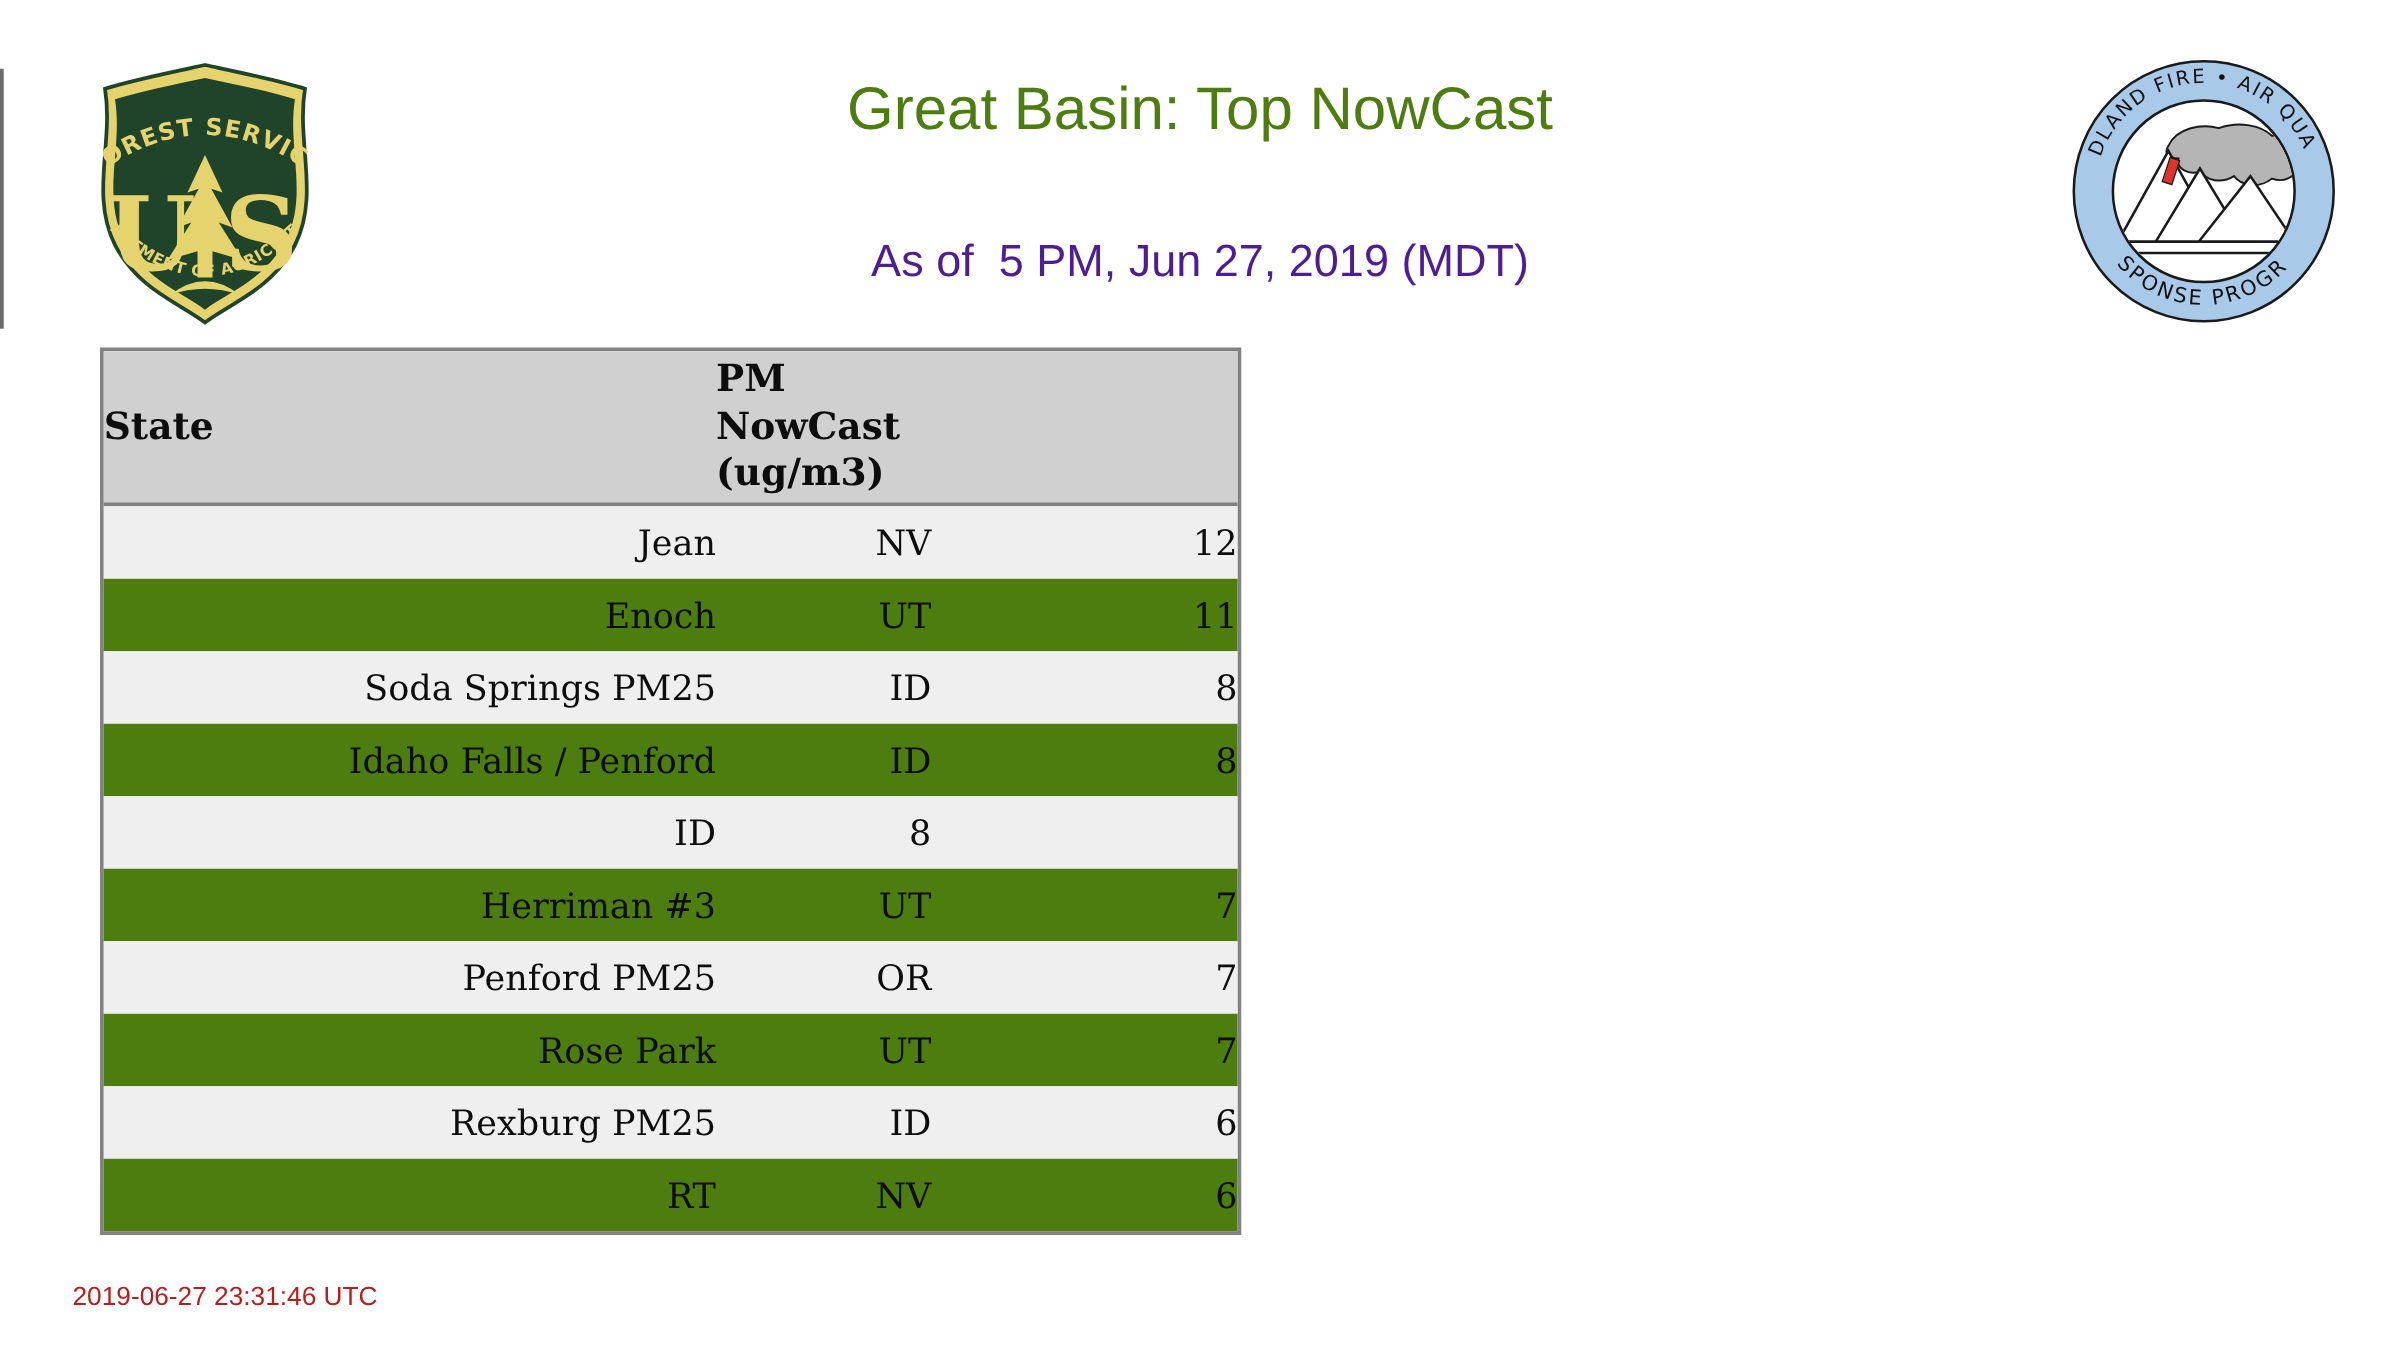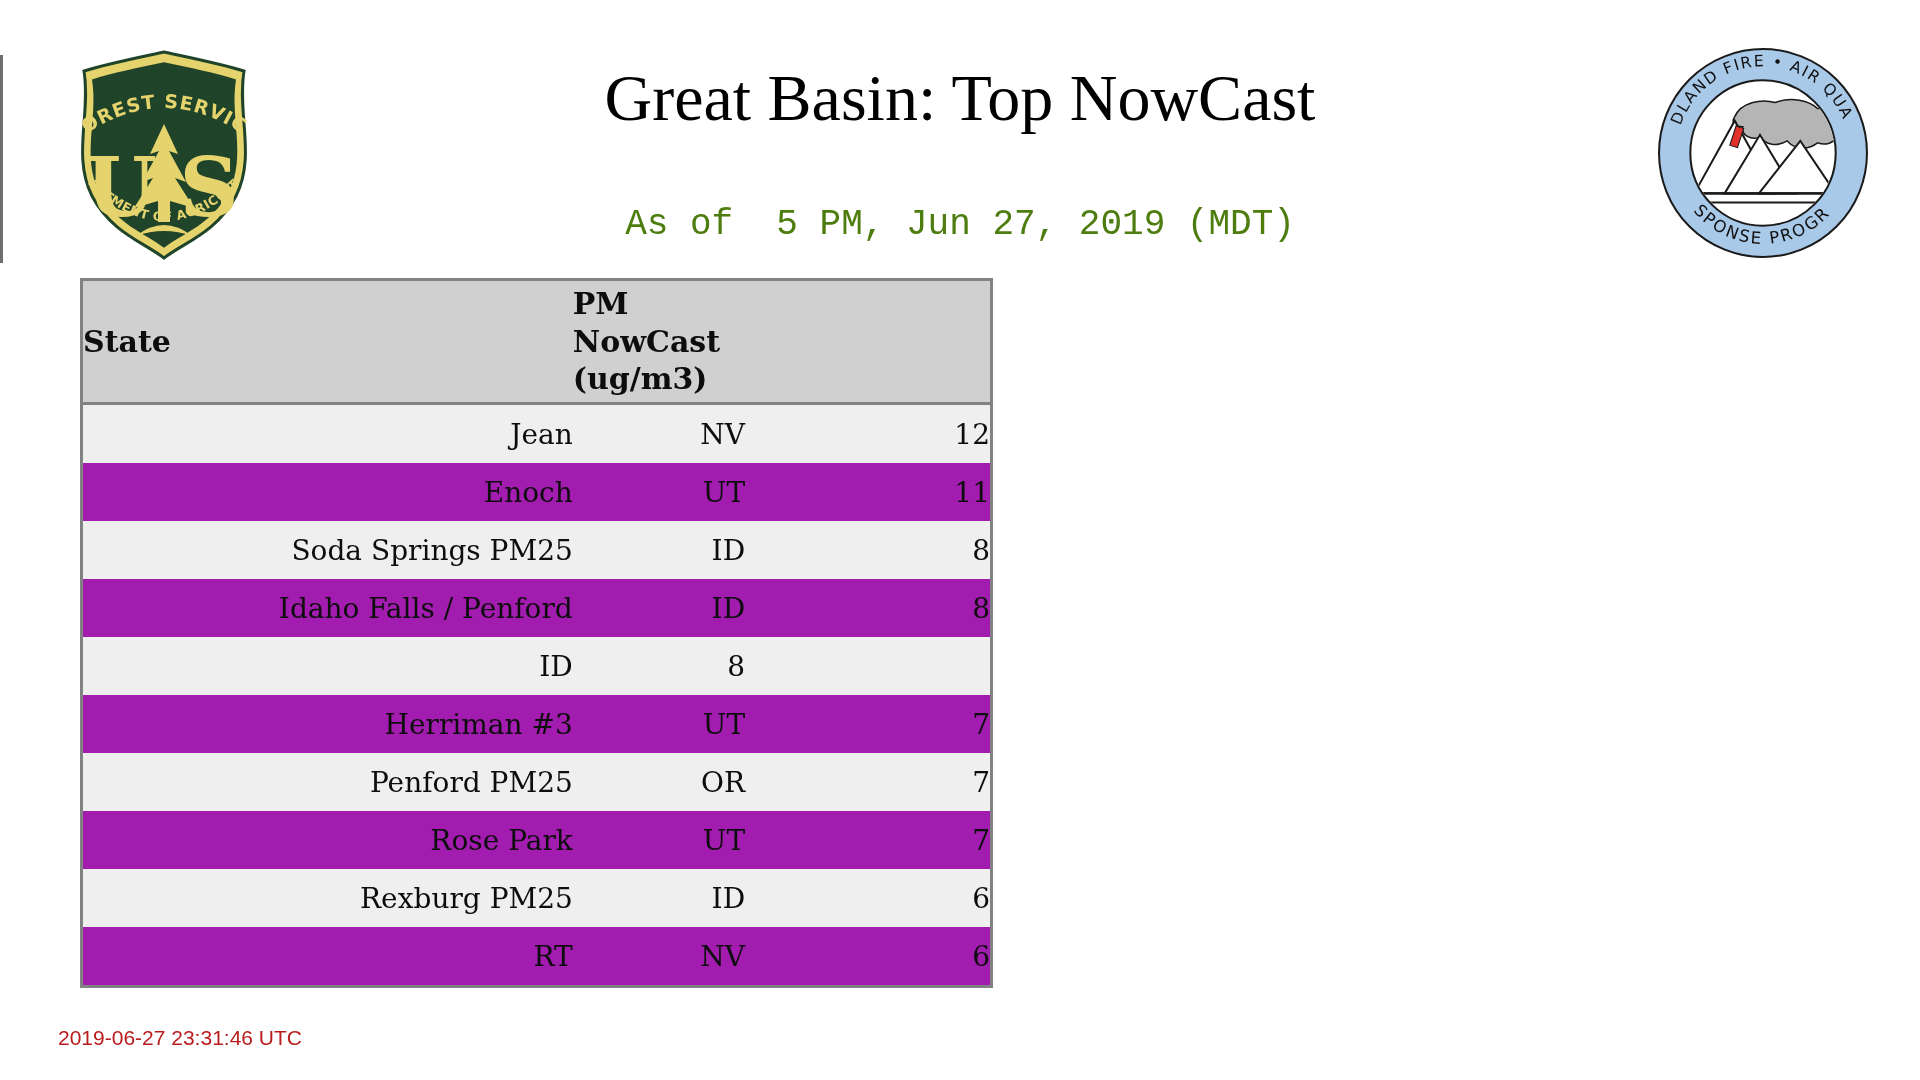--- a/index.html
+++ b/index.html
@@ -2,37 +2,37 @@
 <html><head>
 <meta charset="utf-8">
 <style>
   html,body{margin:0;padding:0;background:#fff;}
   .page{position:relative;width:1920px;height:1080px;background:#ffffff;overflow:hidden;
         font-family:"Liberation Sans",sans-serif;}
 
   .edge-artifact{position:absolute;left:0;top:55px;width:3px;height:208px;background:#6e6e6e;}
 
   .title{position:absolute;left:0;right:0;top:60px;text-align:center;
-         font-size:66px;color:#000000;letter-spacing:0px;font-family:Liberation Serif, serif;}
-  .subtitle{position:absolute;left:0;right:0;top:204px;text-align:center;
-            font-size:36px;color:#4d7c0f;white-space:pre;font-family:Liberation Mono, monospace;}
+         font-size:48px;color:#4d7c0f;letter-spacing:0px;}
+  .subtitle{position:absolute;left:0;right:0;top:188px;text-align:center;
+            font-size:36px;color:#4c1d95;white-space:pre;}
 
   .usfs-logo{position:absolute;left:64px;top:44px;}
   .wfaqrp-logo{position:absolute;left:1656px;top:46px;}
 
   .nowcast-table{position:absolute;left:80px;top:278px;width:913px;
                  border:3px solid #828282;font-family:"DejaVu Serif","Liberation Serif",serif;
                  color:#0d0d0d;box-sizing:border-box;}
   .thead{display:grid;grid-template-columns:54% 19% 27%;background:#d0d0d0;
          border-bottom:3px solid #828282;height:121px;align-items:center;
          font-weight:bold;font-size:30px;}
   .thead .cell{line-height:1.25;}
   .pm-head{white-space:pre-line;}
   .tbody .trow{display:grid;grid-template-columns:54% 19% 27%;height:58px;
-               align-items:center;font-size:28px;background:#a21caf;}
+               align-items:center;font-size:28px;background:#4d7c0f;}
   .tbody .trow:nth-child(odd){background:#efefef;}
   .trow .cell{text-align:right;}
 
   .footer-ts{position:absolute;left:58px;top:1026px;font-size:21px;color:#b91c1c;}
 </style>
 </head>
 <body>
 
 <div class="page">
 

